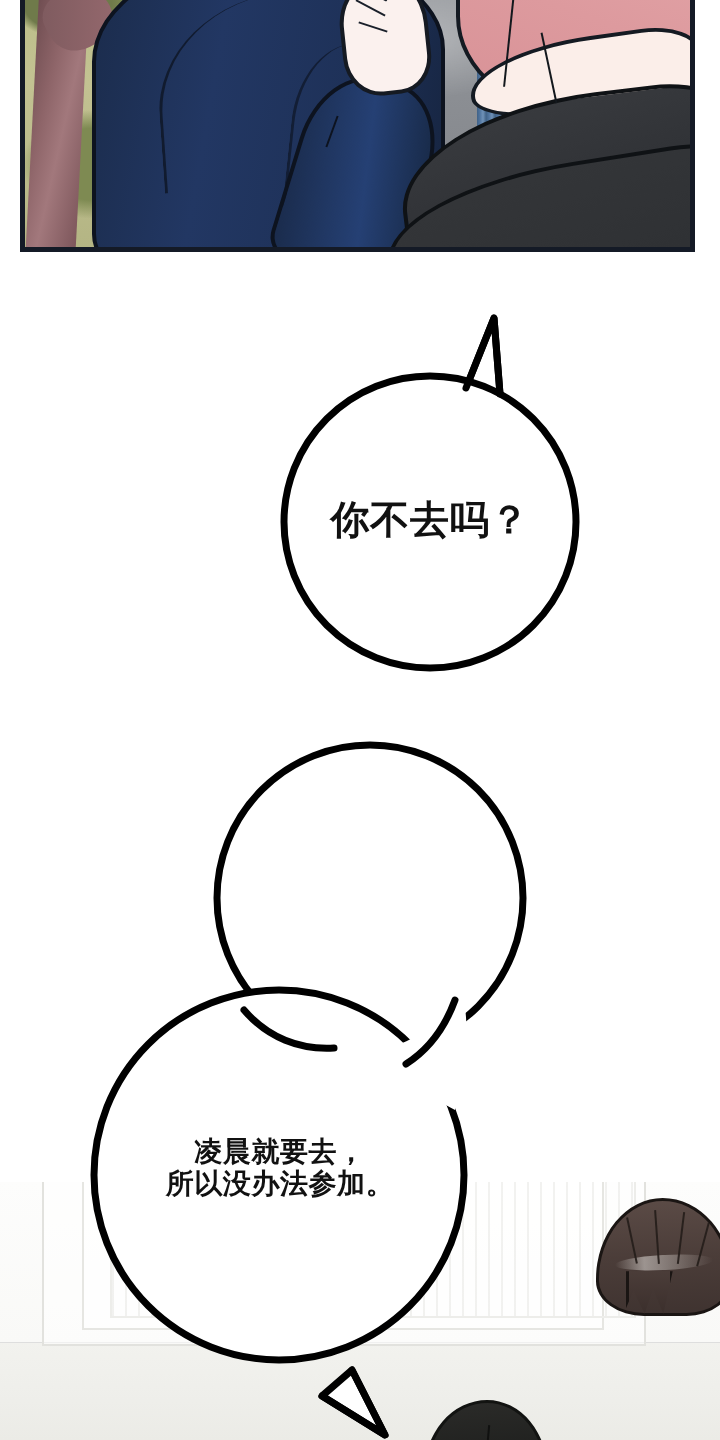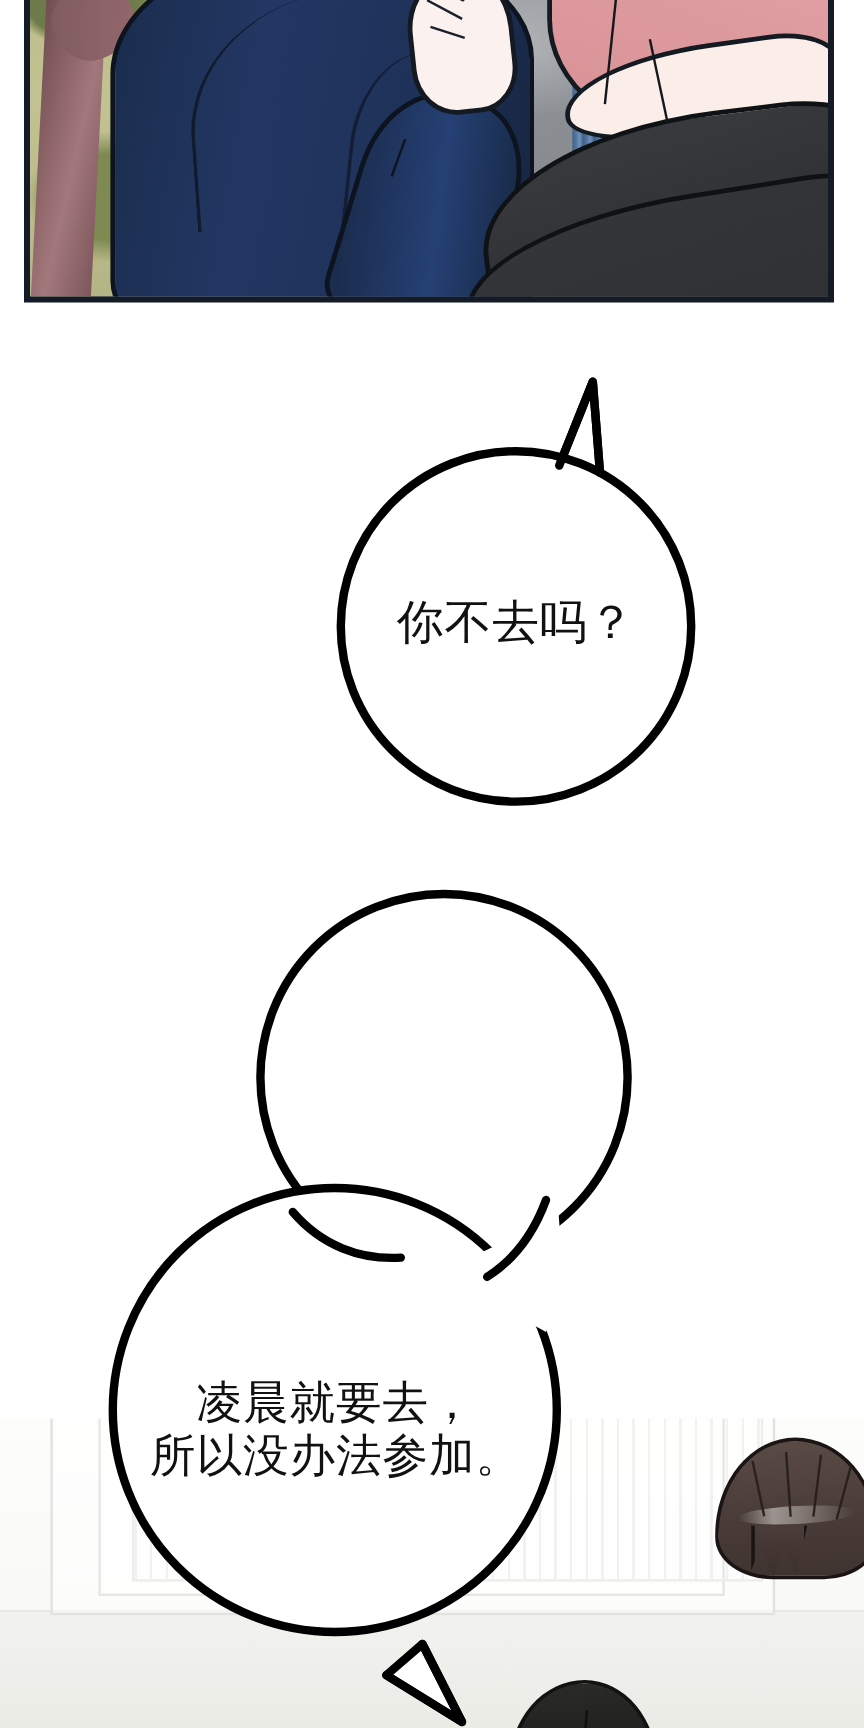--- a/index.html
+++ b/index.html
@@ -215,41 +215,40 @@
   
   .bubble-layer {
     position: absolute;
     inset: 0;
     pointer-events: none;
   }
   .bubble-text {
     position: absolute;
     text-align: center;
     color: #111111;
-    font-weight: 400;
+    font-weight: 700;
     letter-spacing: 0.02em;
     line-height: 1.16;
     white-space: pre-line;
     pointer-events: none;
   }
   #t-q {
     left: 295px; top: 497px;
     width: 270px;
     font-size: 39px;
   }
   #t-a1 {
     left: 200px; top: 876px;
     width: 340px;
     font-size: 39px;
   }
   #t-a2 {
     left: 95px; top: 1136px;
     width: 370px;
-    font-size: 38px;
-    margin-top: 12px;
+    font-size: 28px;
   }
 
   
   .bottom-scene {
     position: absolute;
     left: 0; top: 1182px;
     width: 720px; height: 258px;
     overflow: hidden;
     background: linear-gradient(180deg, #fcfcfa 0%, #f8f8f5 62%, #f2f2ee 100%);
   }

